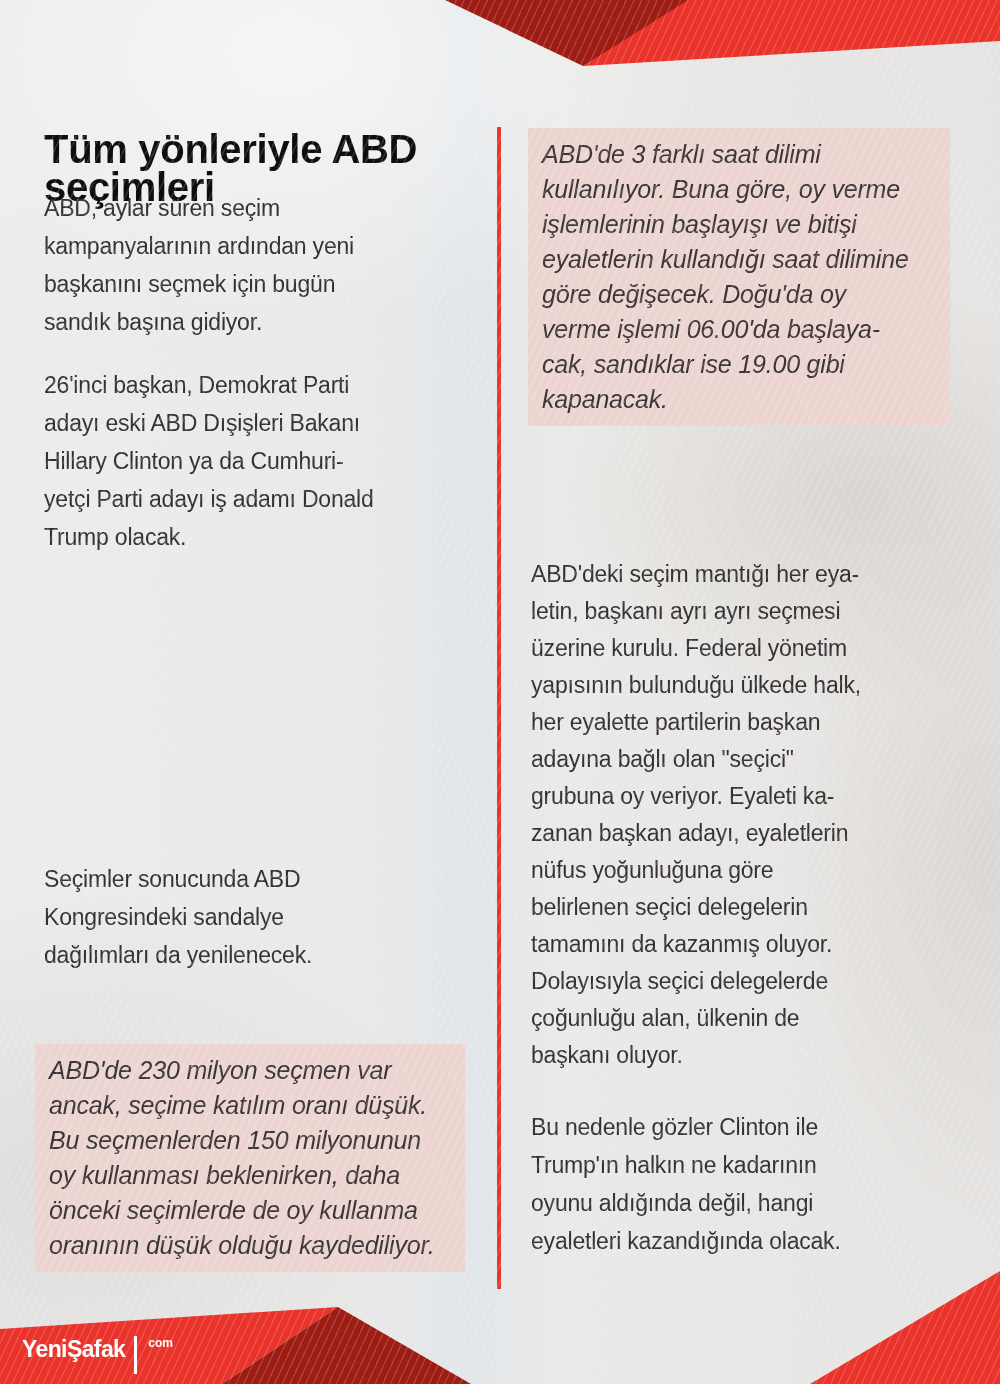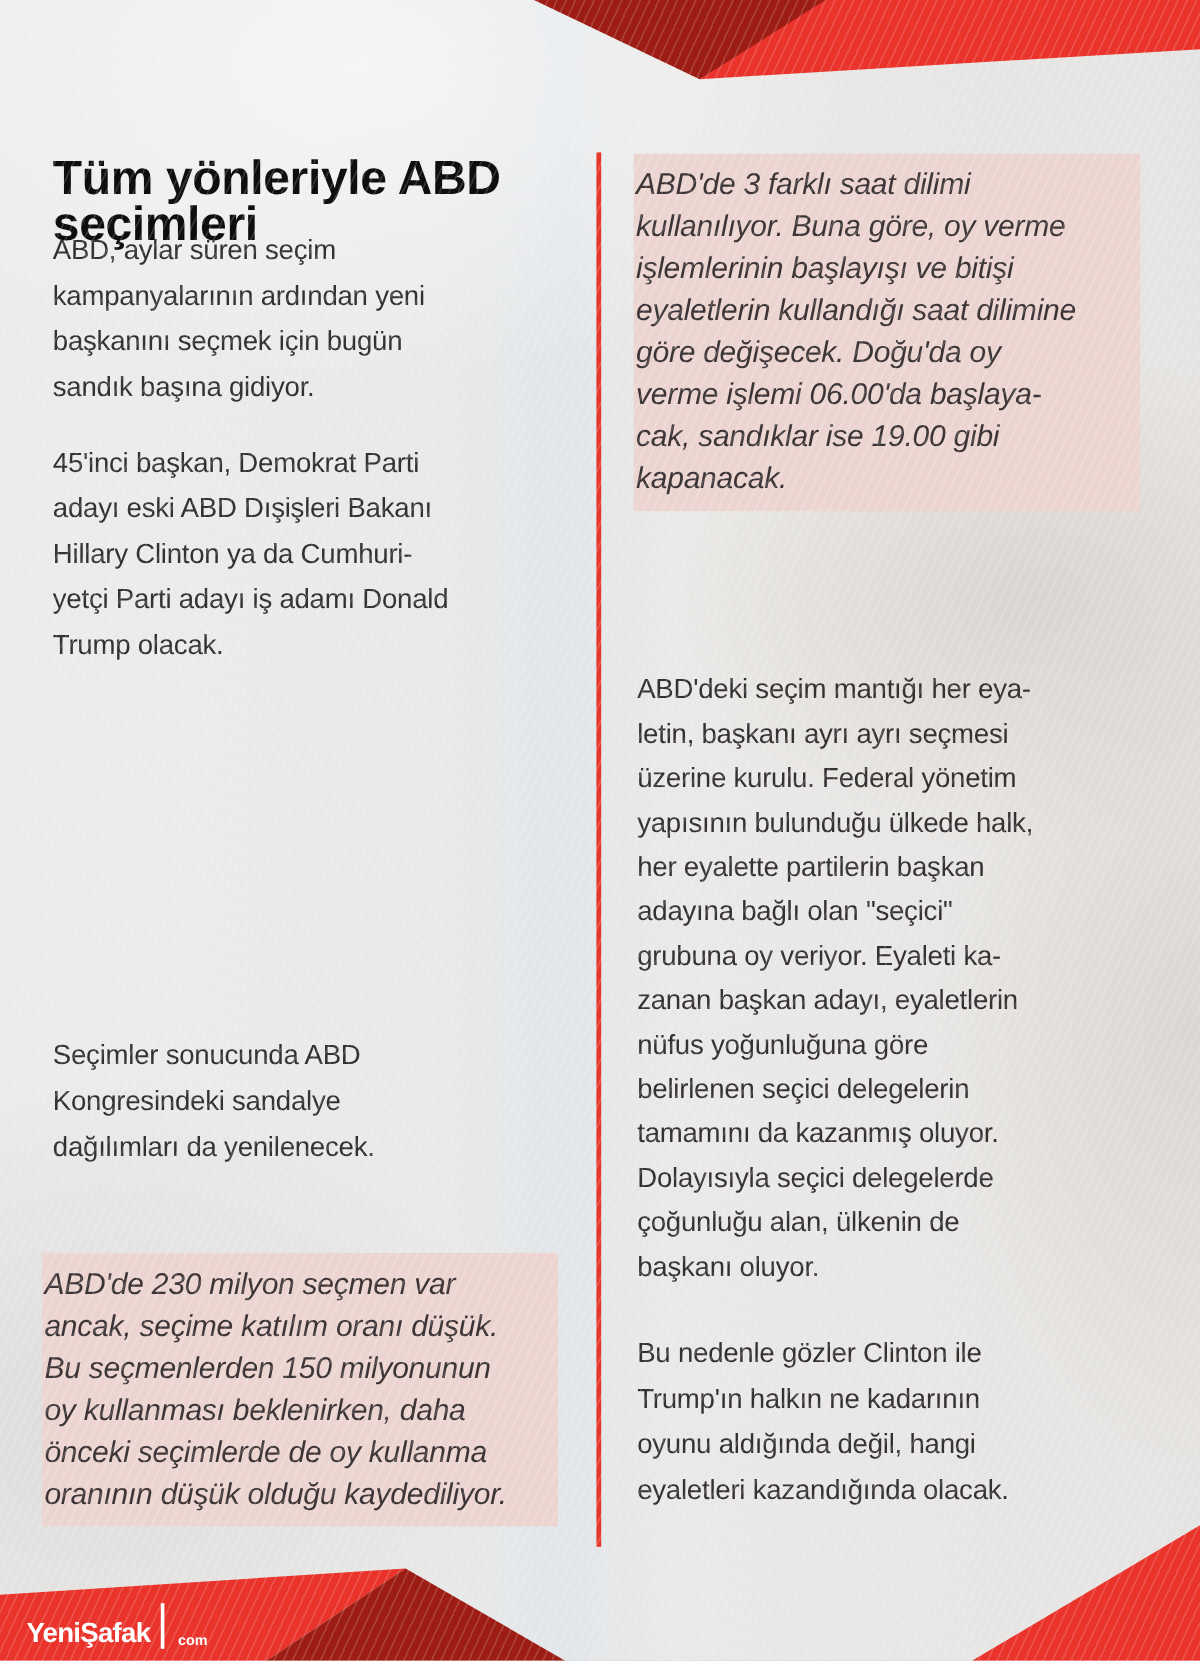--- a/index.html
+++ b/index.html
@@ -13,22 +13,22 @@
       linear-gradient(90deg,#edecea 0%,#e9e9e8 36%,#e2e6ea 47%,#eae9e7 56%,#e6e4e2 100%);
   }
   .texture{position:absolute;inset:0;z-index:3;pointer-events:none;opacity:.16;
     background:repeating-linear-gradient(115deg, rgba(255,255,255,.9) 0 1.5px, rgba(255,255,255,0) 1.5px 7px);}
   .shapes{position:absolute;inset:0;z-index:1;}
   .content{position:absolute;inset:0;z-index:2;}
   .divider{position:absolute;left:497px;top:127px;width:4px;height:1162px;}
   .h{position:absolute;font-weight:700;font-size:40px;line-height:38px;color:#0e0e0e;letter-spacing:-0.3px;white-space:pre-line;}
   .p{position:absolute;font-size:23px;line-height:38px;color:#343131;letter-spacing:-0.2px;white-space:pre-line;}
   .infobox{position:absolute;font-size:25px;line-height:35px;font-style:italic;color:#3c3537;
-    letter-spacing:-0.2px;white-space:pre-line;padding:9px 2px;box-sizing:border-box;}
-  .logo{position:absolute;left:22px;top:1336px;display:flex;align-items:flex-end;color:#ffffff;}
+    letter-spacing:-0.2px;white-space:pre-line;padding:9px 14px;box-sizing:border-box;}
+  .logo{position:absolute;left:22px;top:1336px;display:flex;align-items:flex-start;color:#ffffff;}
   .logo .brand{font-size:23px;font-weight:700;letter-spacing:-0.6px;}
   .logo .bar{width:3px;height:38px;background:#ffffff;margin:0 11px 0 9px;}
   .logo .suffix{font-size:12px;font-weight:700;}
 </style>
 </head>
 <body>
 
 <div class="page">
 
   <svg class="shapes" viewBox="0 0 1000 1384" width="1000" height="1384" aria-hidden="true">
@@ -43,21 +43,21 @@
 
     <div class="divider" style="background:#e6372d;"></div>
 
     <div class="h" style="left:44px;top:130px;width:440px;">Tüm yönleriyle ABD seçimleri</div>
 
     <div class="p" style="left:44px;top:189px;width:440px;">ABD, aylar süren seçim
 kampanyalarının ardından yeni
 başkanını seçmek için bugün
 sandık başına gidiyor.</div>
 
-    <div class="p" style="left:44px;top:366px;width:440px;">45'inci başkan, Demokrat Parti
+    <div class="p" style="left:44px;top:366px;width:440px;">26'inci başkan, Demokrat Parti
 adayı eski ABD Dışişleri Bakanı
 Hillary Clinton ya da Cumhuri-
 yetçi Parti adayı iş adamı Donald
 Trump olacak.</div>
 
 
     <div class="p" style="left:44px;top:860px;width:440px;">Seçimler sonucunda ABD
 Kongresindeki sandalye
 dağılımları da yenilenecek.</div>
 

